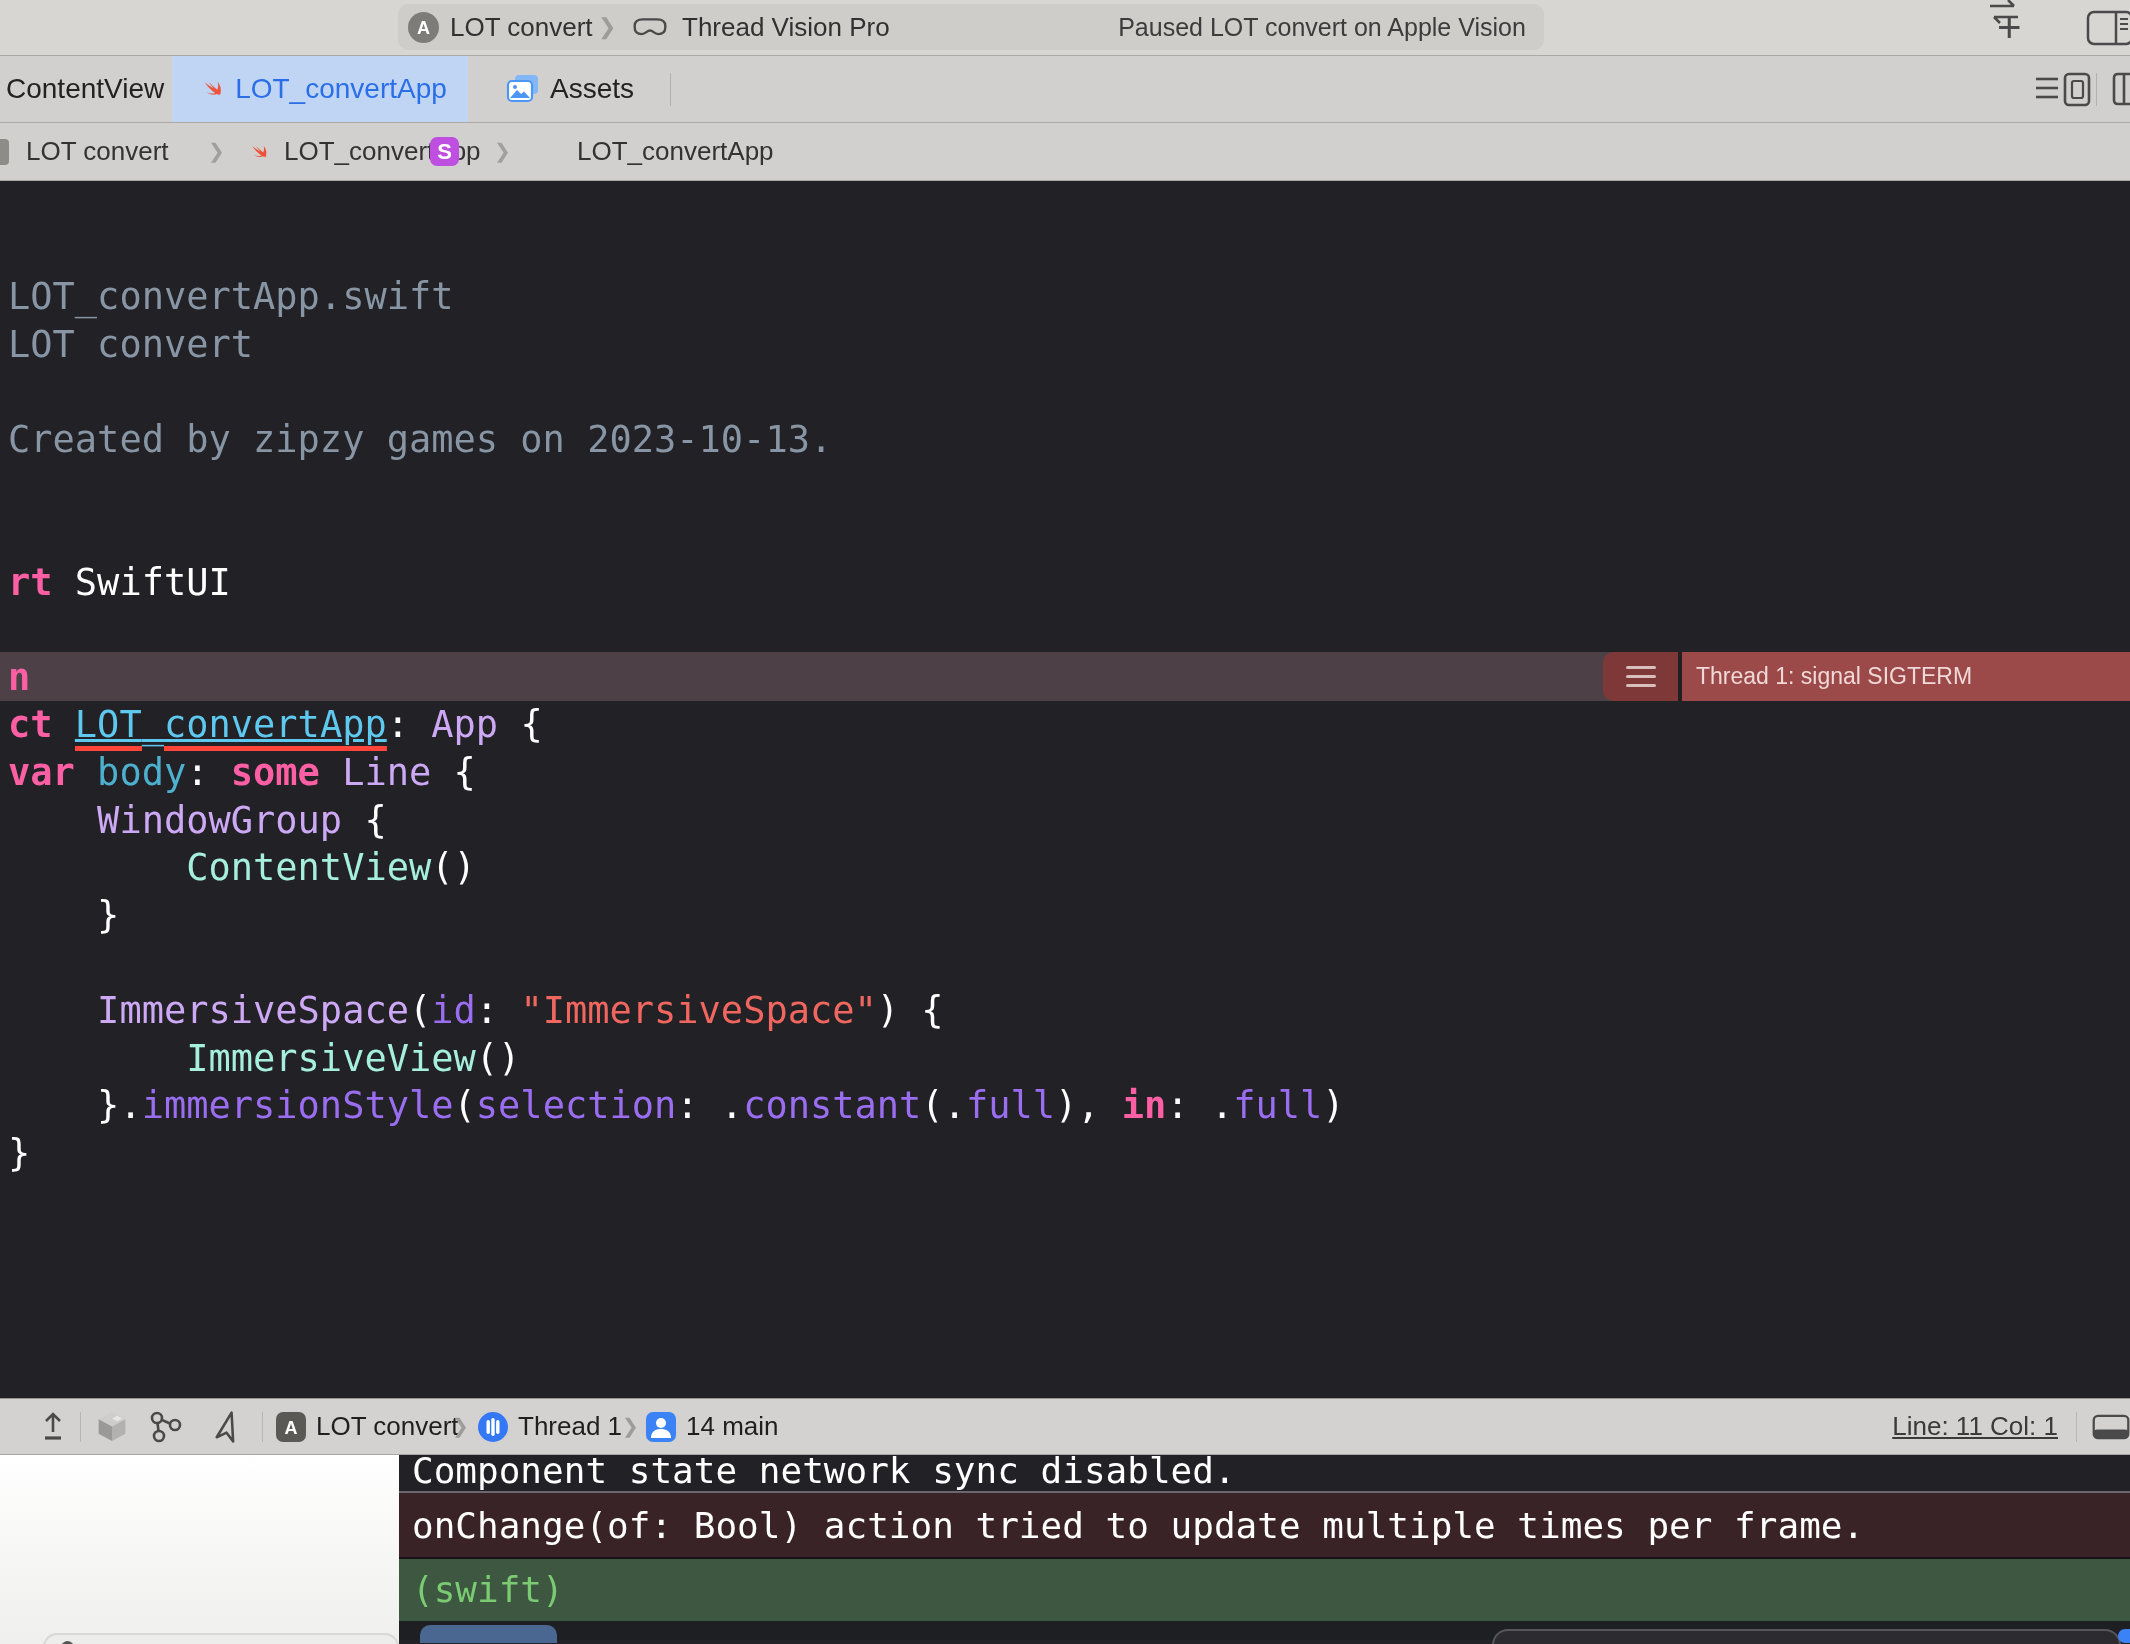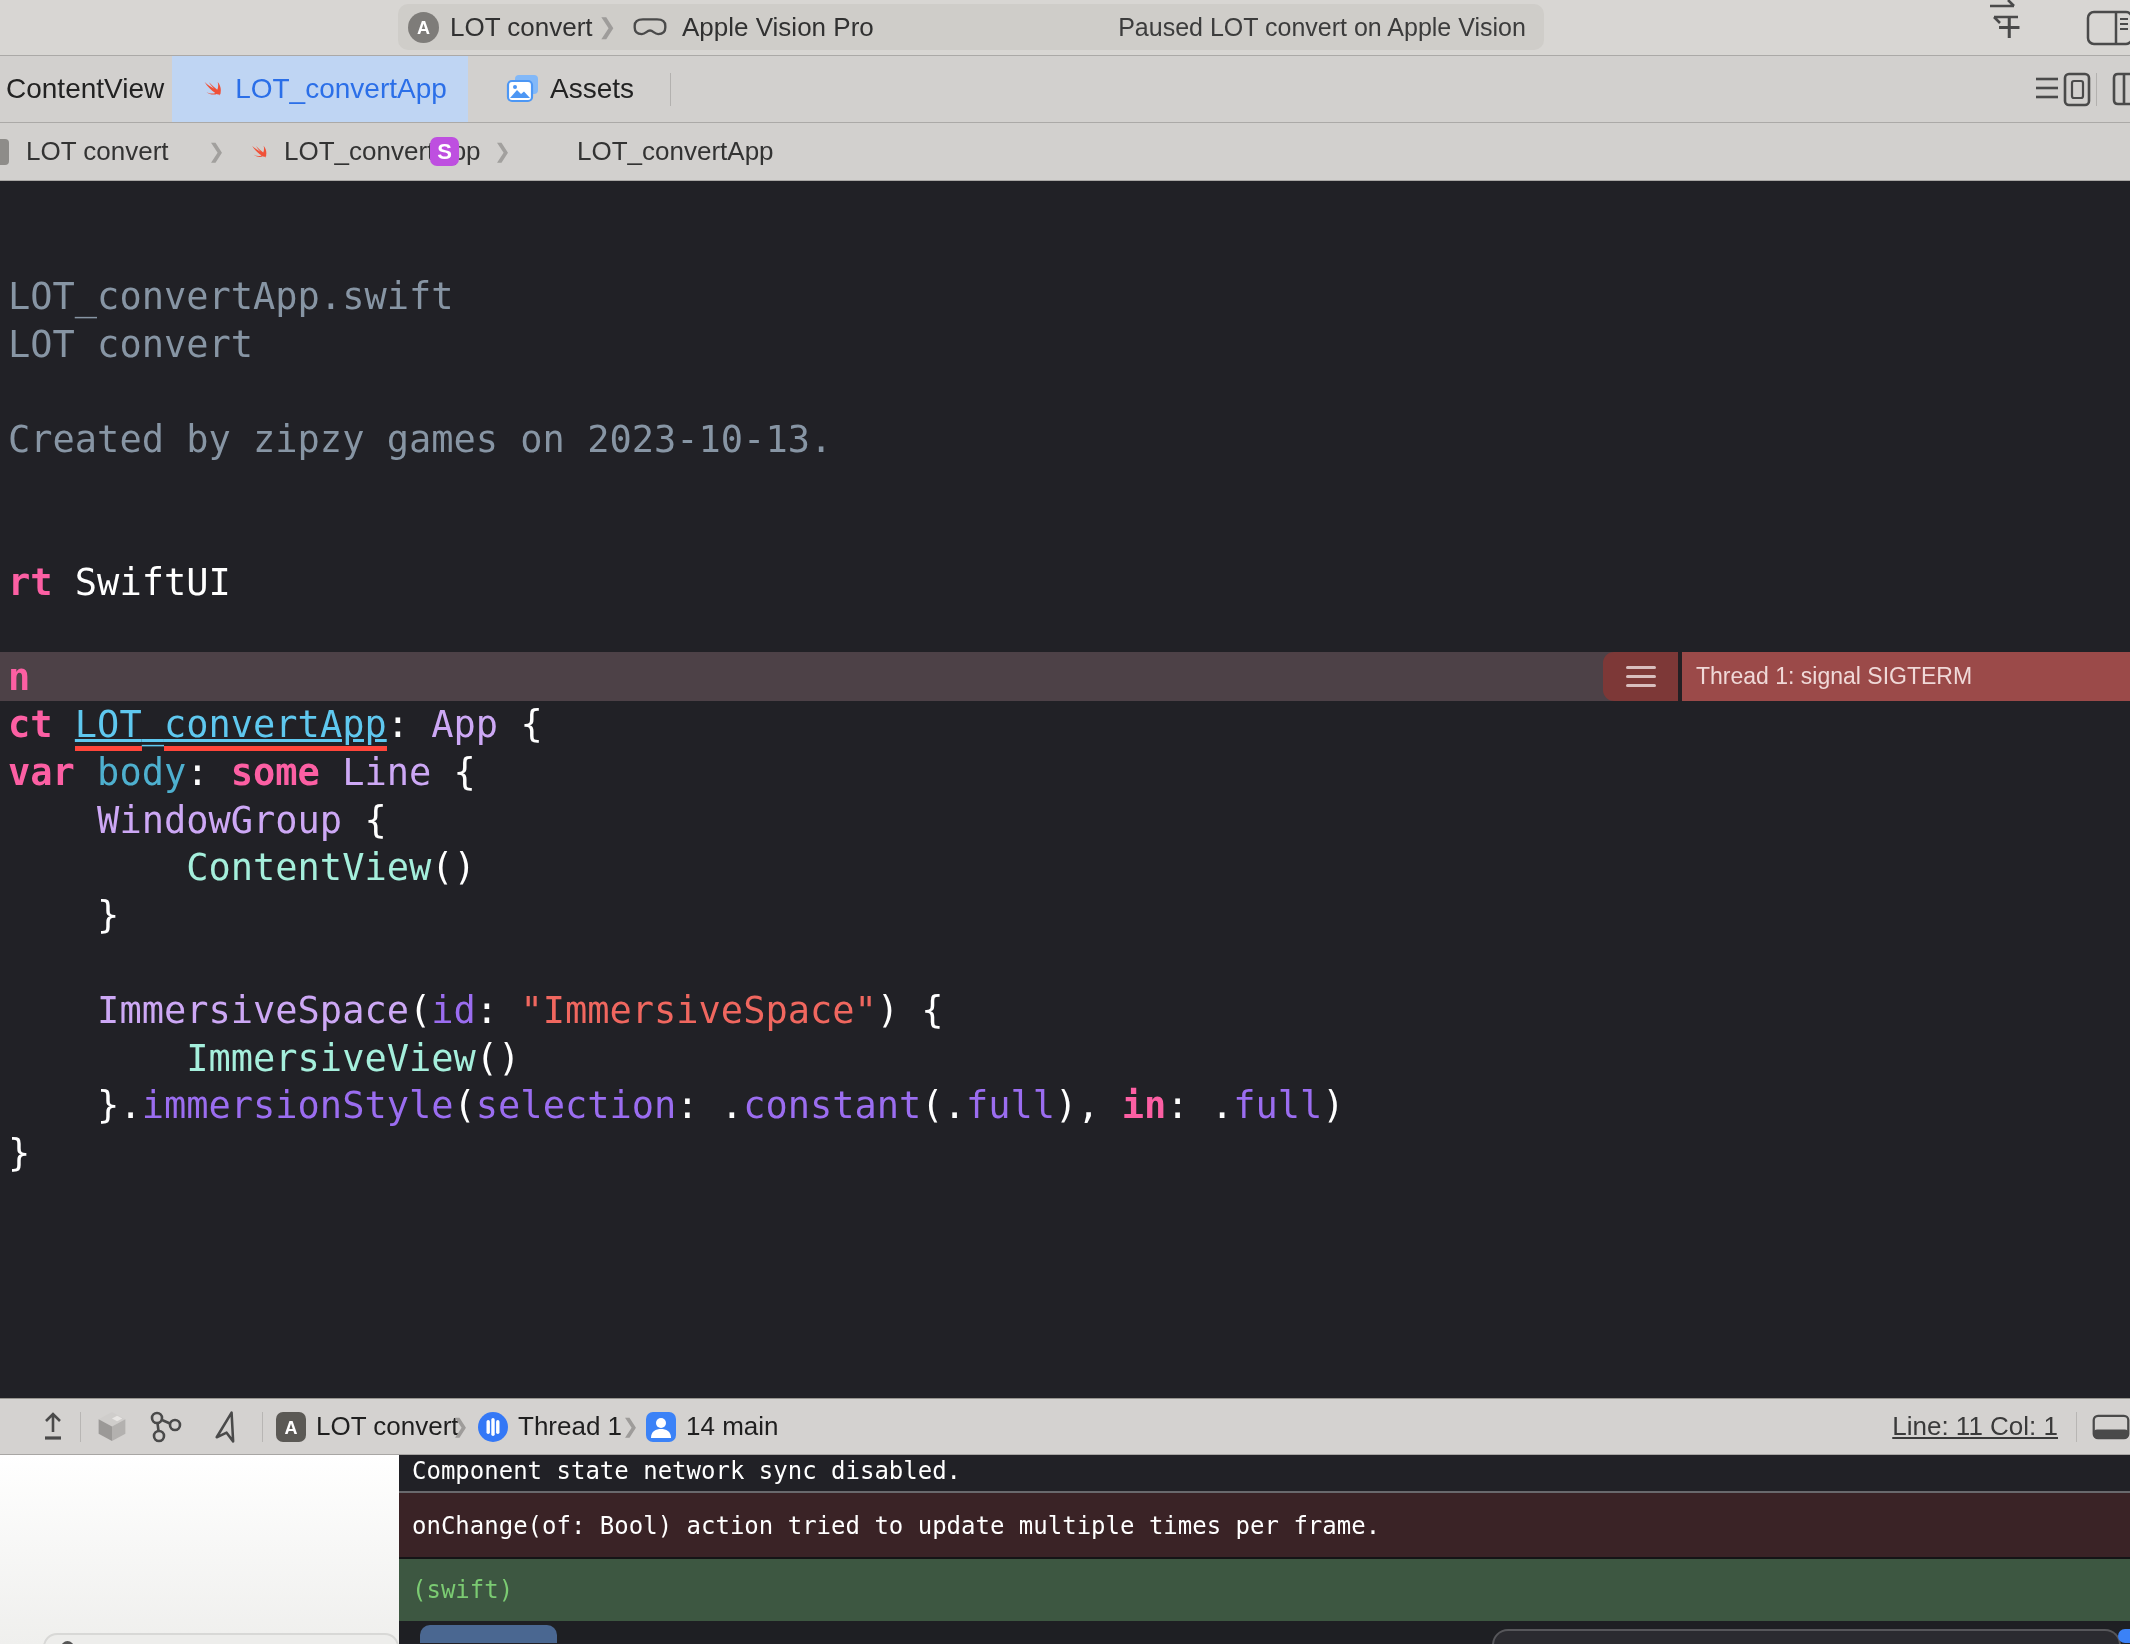--- a/index.html
+++ b/index.html
@@ -48,21 +48,21 @@
   .db-chev{color:#9E9C9A;font-size:20px;line-height:55px;}
   .db-sep{top:13px;width:1px;height:30px;background:#B8B6B4;}
   .db-badge{top:13px;width:30px;height:30px;border-radius:7px;}
   #linecol{font-size:26px;color:#3A3A3A;line-height:55px;}
   
   #varpanel{left:0;top:1455px;width:399px;height:189px;background:linear-gradient(#FFFFFF,#EFEFED);}
   #var-filter{left:43px;top:1633px;width:352px;height:30px;background:#EDEDEB;
     border:2px solid #D8D8D6;border-radius:14px;}
   #var-filter i{position:absolute;left:16px;top:6px;width:13px;height:13px;border-radius:50%;background:#555;}
   #console{left:399px;top:1455px;width:1731px;height:189px;background:#212126;overflow:hidden;}
-  .con-row{position:relative;width:100%;font-family:"DejaVu Sans Mono",monospace;font-size:24px;color:#fff;
+  .con-row{position:relative;width:100%;font-family:"DejaVu Sans Mono",monospace;font-size:36px;color:#fff;
     box-sizing:border-box;padding-left:13px;overflow:hidden;}
   .con-plain{height:38px;border-bottom:2px solid #69696D;background:#212126;}
   .con-plain span{display:block;margin-top:-8px;line-height:48px;}
   .con-error{height:66px;background:#3A2326;border-bottom:2px solid #141416;}
   .con-error span{display:block;line-height:66px;}
   .con-lldb{height:62px;background:#3D5741;}
   .con-lldb span{display:block;line-height:62px;color:#7BCB72;}
   #con-bottom{position:relative;width:100%;height:19px;background:#1E1F23;}
   #pill-blue{position:absolute;left:21px;top:4px;width:137px;height:18px;border-radius:10px 10px 0 0;background:#4A6791;}
   #pill-dark{position:absolute;left:1093px;top:8px;width:625px;height:14px;border-radius:16px 16px 0 0;
@@ -83,21 +83,21 @@
         <text x="15.5" y="22" font-family="Liberation Sans" font-size="18" font-weight="bold" fill="#fff" text-anchor="middle">A</text>
       </svg>
     </div>
     <div class="abs tb-text" style="left:450px;top:4px;">LOT convert</div>
     <div class="abs chev" style="left:598px;top:4px;">❯</div>
     <div class="abs" style="left:630px;top:16px;">
       <svg width="40" height="22" viewBox="0 0 34 18" fill="none" stroke="#4A4A4A" stroke-width="2">
         <path d="M4,8 C4,3.5 7,2.5 11,2.5 L23,2.5 C27,2.5 30,3.5 30,8 L30,9.5 C30,13.5 27.5,15 24,15 C20.5,15 19.8,12 17,12 C14.2,12 13.5,15 10,15 C6.5,15 4,13.5 4,9.5 Z"></path>
       </svg>
     </div>
-    <div class="abs tb-text" style="left:682px;top:4px;">Apple Vision Pro</div>
+    <div class="abs tb-text" style="left:682px;top:4px;">Thread Vision Pro</div>
     <div class="abs" style="left:1107px;top:4px;width:430px;text-align:center;">
       <span id="status-text">Paused LOT convert on Apple Vision Pro</span>
     </div>
     <div class="abs" id="plus-btn" style="left:1997px;top:8px;">+</div>
     <div class="abs" style="left:2086px;top:10px;">
       <svg width="48" height="36" viewBox="0 0 48 36" fill="none" stroke="#4A4A4A" stroke-width="2.5">
         <rect x="2" y="2" width="44" height="32" rx="6"></rect>
         <line x1="30" y1="2" x2="30" y2="34"></line>
         <line x1="34" y1="9" x2="42" y2="9" stroke-width="2"></line>
         <line x1="34" y1="14" x2="42" y2="14" stroke-width="2"></line>

